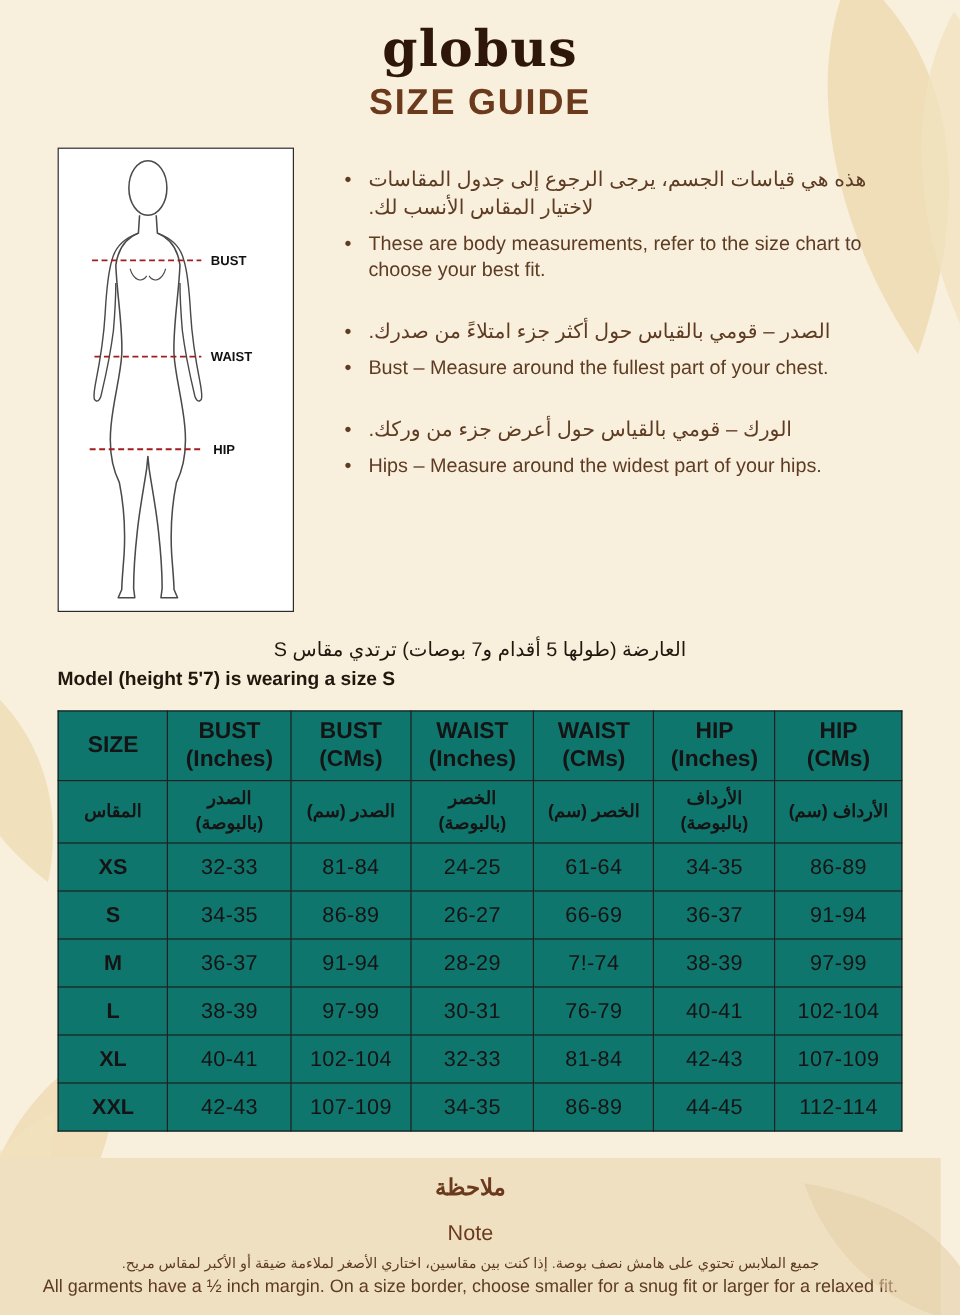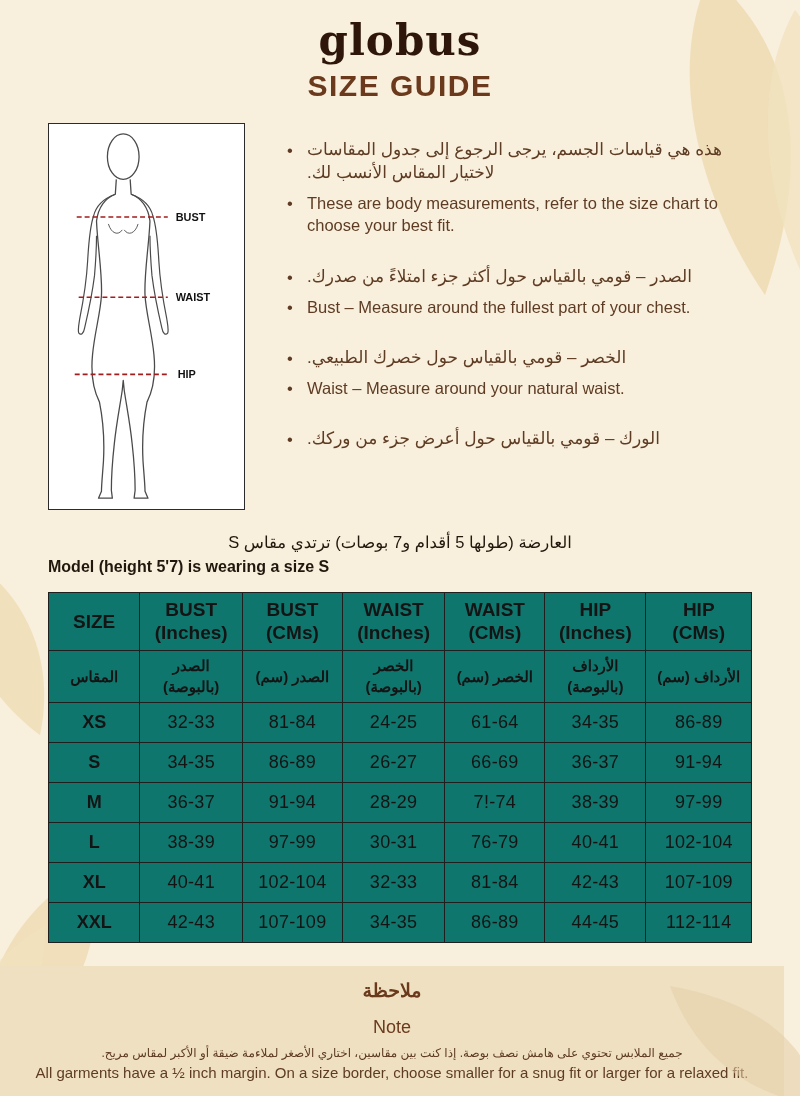--- a/index.html
+++ b/index.html
@@ -128,31 +128,25 @@
             <span class="txt" dir="rtl">الصدر – قومي بالقياس حول أكثر جزء امتلاءً من صدرك.</span>
           </div>
           <div class="bullet">
             <span class="dot"></span>
             <span class="txt" dir="ltr">Bust – Measure around the fullest part of your chest.</span>
           </div>
         </div>
         <div class="bullet-group">
           <div class="bullet">
             <span class="dot"></span>
-            <span class="txt" dir="rtl">الخصر – قومي بالقياس حول خصرك الطبيعي.</span>
-          </div>
-          <div class="bullet">
-            <span class="dot"></span>
-            <span class="txt" dir="ltr">Waist – Measure around your natural waist.</span>
-          </div>
-        </div>
-        <div class="bullet-group">
-          <div class="bullet">
-            <span class="dot"></span>
             <span class="txt" dir="rtl">الورك – قومي بالقياس حول أعرض جزء من وركك.</span>
+          </div>
+          <div class="bullet">
+            <span class="dot"></span>
+            <span class="txt" dir="ltr">Hips – Measure around the widest part of your hips.</span>
           </div>
         </div>
       </div>
     </div>
 
     <div class="model-note">
       <div class="ar">العارضة (طولها 5 أقدام و7 بوصات) ترتدي مقاس S</div>
       <div class="en">Model (height 5'7) is wearing a size S</div>
     </div>
 

